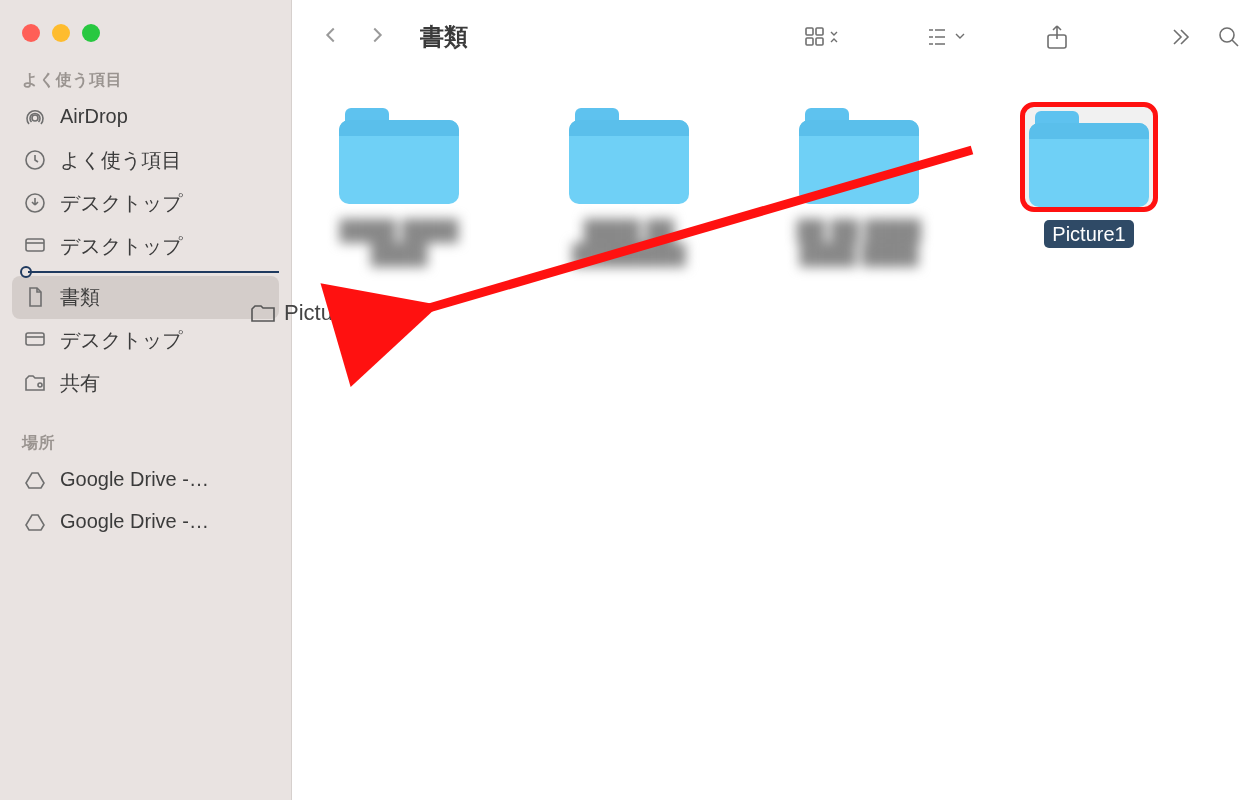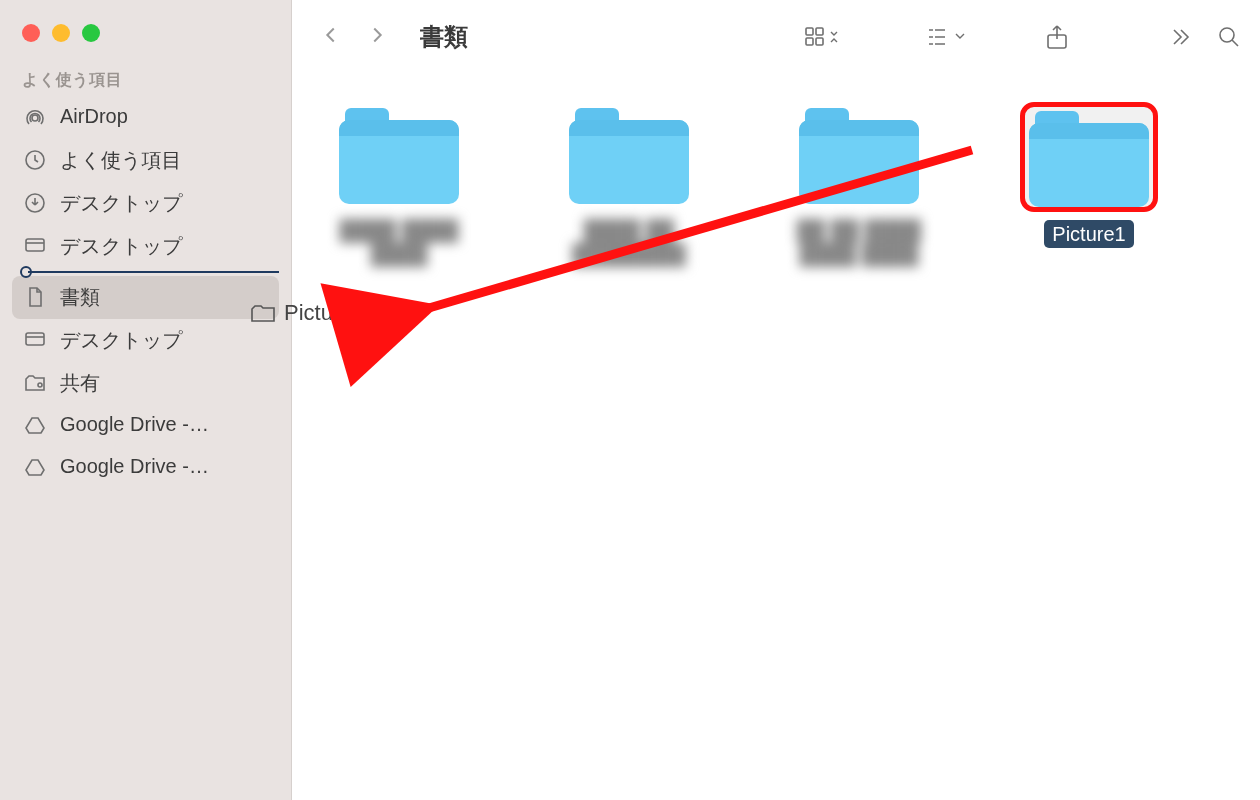--- a/index.html
+++ b/index.html
@@ -126,20 +126,21 @@
     <div class="side-item">
       <span class="side-icon">
           <svg viewBox="0 0 24 24">
             <path d="M3 8l3-3h4l2 2h9v12H3z"></path>
             <circle cx="17" cy="14" r="2"></circle>
           </svg>
         </span>
       <span>共有</span>
     </div>
 
+    <div class="section-label">場所</div>
 
     <div class="side-item">
       <span class="side-icon">
           <svg viewBox="0 0 24 24">
             <path d="M9 4h6l6 10-3 5H6l-3-5z"></path>
           </svg>
         </span>
       <span>Google Drive -…</span>
     </div>
     <div class="side-item">

